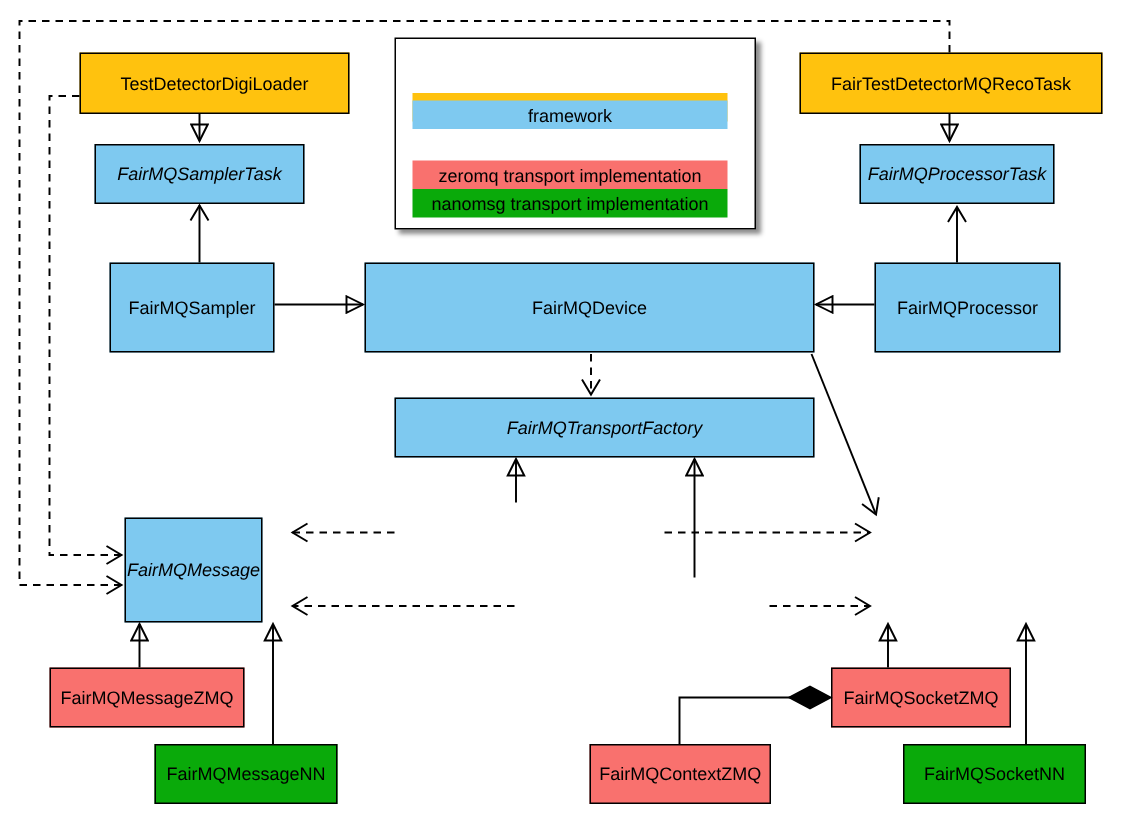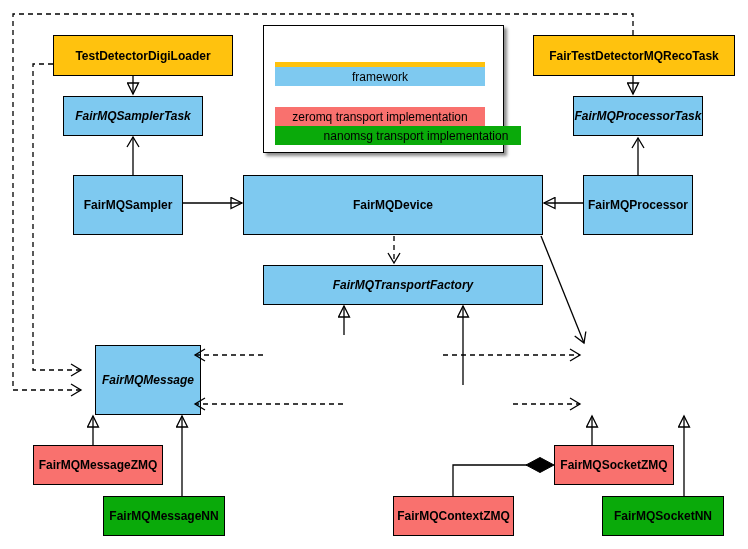--- a/index.html
+++ b/index.html
@@ -12,21 +12,21 @@
   }
   .node {
     position: absolute;
     box-sizing: border-box;
     border: 1.5px solid #000;
     display: flex;
     align-items: center;
     justify-content: center;
     text-align: center;
     font-size: 12px;
-    font-weight: bold;
+    font-weight: normal;
     color: #000;
     white-space: nowrap;
     z-index: 1;
   }
   .abstract { font-style: italic; }
   .cat-user_code { background: var(--c-user_code); }
   .cat-framework { background: var(--c-framework); }
   .cat-zeromq    { background: var(--c-zeromq); }
   .cat-nanomsg   { background: var(--c-nanomsg); }
 
@@ -42,21 +42,21 @@
   .legend-bar {
     position: absolute;
     left: 11px; width: 210px; height: 19px;
     display: flex; align-items: center; justify-content: center;
     font-size: 12px; font-weight: normal; color: #000;
     white-space: nowrap;
   }
   .legend-bar.b0 { top: 0; margin-top: 36px; }
   .legend-bar.b1 { top: 41px; }
   .legend-bar.b2 { top: 71px; margin-top: 10px; }
-  .legend-bar.b3 { top: 100px; padding-left: 36px; }
+  .legend-bar.b3 { top: 100px; }
 
   svg.edges {
     position: absolute;
     left: 0; top: 0;
     z-index: 2;
     pointer-events: none;
   }
   svg.edges line, svg.edges path, svg.edges polyline { stroke:#000; stroke-width:1.3; fill:none; }
   svg.edges .dashed { stroke-dasharray: 5 4; }
 </style>
@@ -64,23 +64,23 @@
 <body>
 
 <div class="canvas">
 
   <div class="node cat-user_code" style="left:53px;top:35px;width:180px;height:41px">TestDetectorDigiLoader</div>
   <div class="node cat-user_code" style="left:533px;top:35px;width:202px;height:41px">FairTestDetectorMQRecoTask</div>
   <div class="node cat-framework abstract" style="left:63px;top:96px;width:140px;height:40px">FairMQSamplerTask</div>
   <div class="node cat-framework abstract" style="left:573px;top:96px;width:130px;height:40px">FairMQProcessorTask</div>
   <div class="node cat-framework" style="left:73px;top:175px;width:110px;height:60px">FairMQSampler</div>
   <div class="node cat-framework" style="left:243px;top:175px;width:300px;height:60px">FairMQDevice</div>
-  <div class="node cat-framework" style="left:583px;top:175px;width:110px;height:60px">FairMQProcessor</div>
+  <div class="node cat-framework" style="left:583px;top:175px;width:124px;height:60px">FairMQProcessor</div>
   <div class="node cat-framework abstract" style="left:263px;top:265px;width:280px;height:40px">FairMQTransportFactory</div>
-  <div class="node cat-framework abstract" style="left:95px;top:345px;width:106px;height:70px">FairMQMessage</div>
+  <div class="node cat-framework abstract" style="left:83px;top:345px;width:92px;height:70px">FairMQMessage</div>
   <div class="node cat-nanomsg" style="left:103px;top:496px;width:122px;height:40px">FairMQMessageNN</div>
   <div class="node cat-zeromq" style="left:33px;top:445px;width:130px;height:40px">FairMQMessageZMQ</div>
   <div class="node cat-zeromq" style="left:554px;top:445px;width:120px;height:40px">FairMQSocketZMQ</div>
   <div class="node cat-nanomsg" style="left:602px;top:496px;width:122px;height:40px">FairMQSocketNN</div>
   <div class="node cat-zeromq" style="left:393px;top:496px;width:121px;height:40px">FairMQContextZMQ</div>
 
   <div class="legend">
     <div class="legend-bar b0 cat-user_code">user code</div>
     <div class="legend-bar b1 cat-framework">framework</div>
     <div class="legend-bar b2 cat-zeromq">zeromq transport implementation</div>

